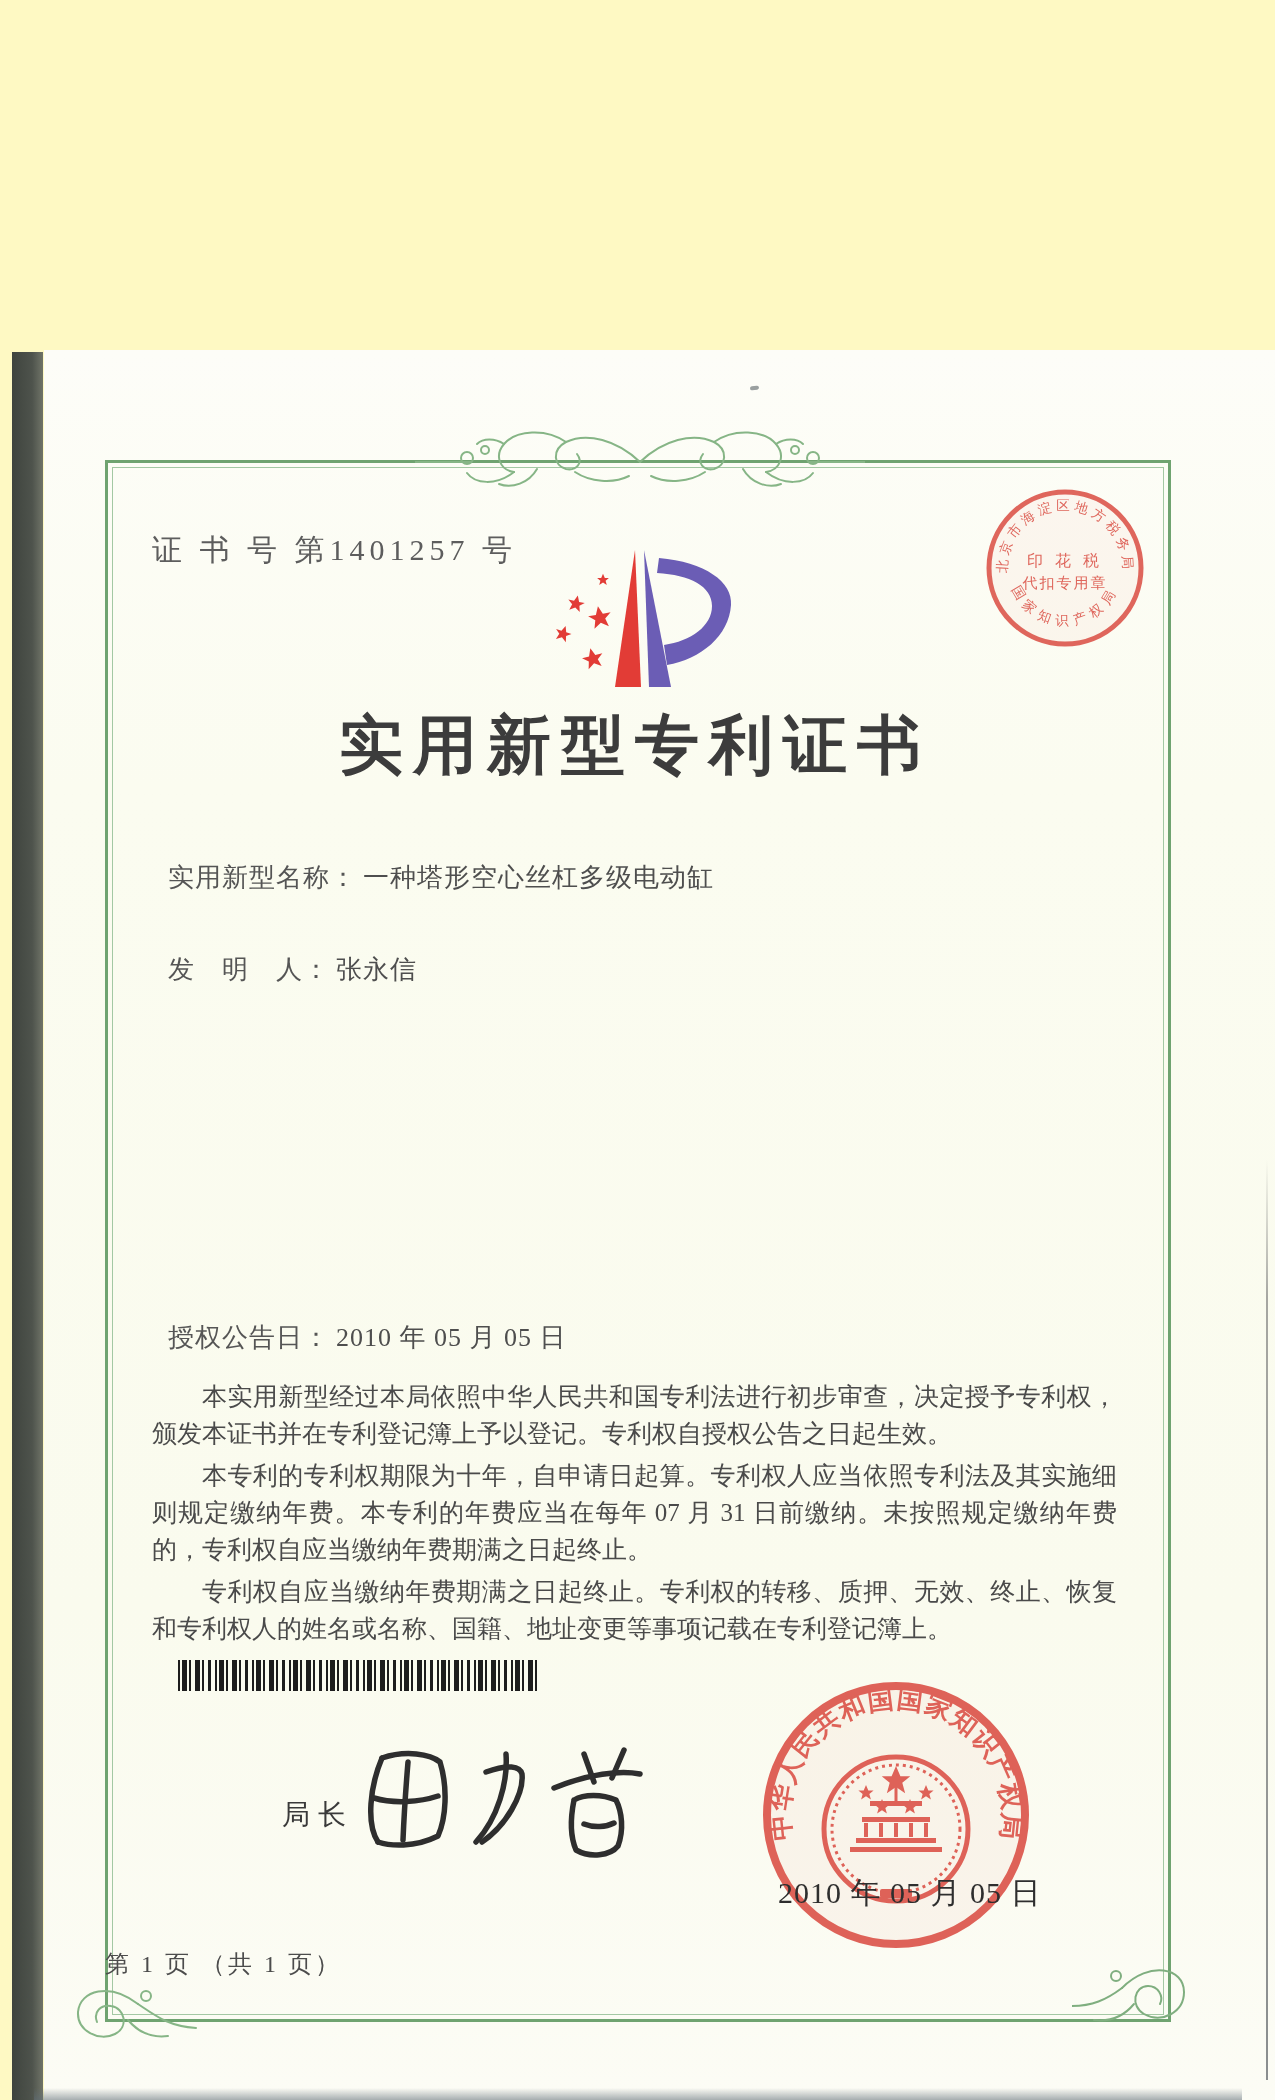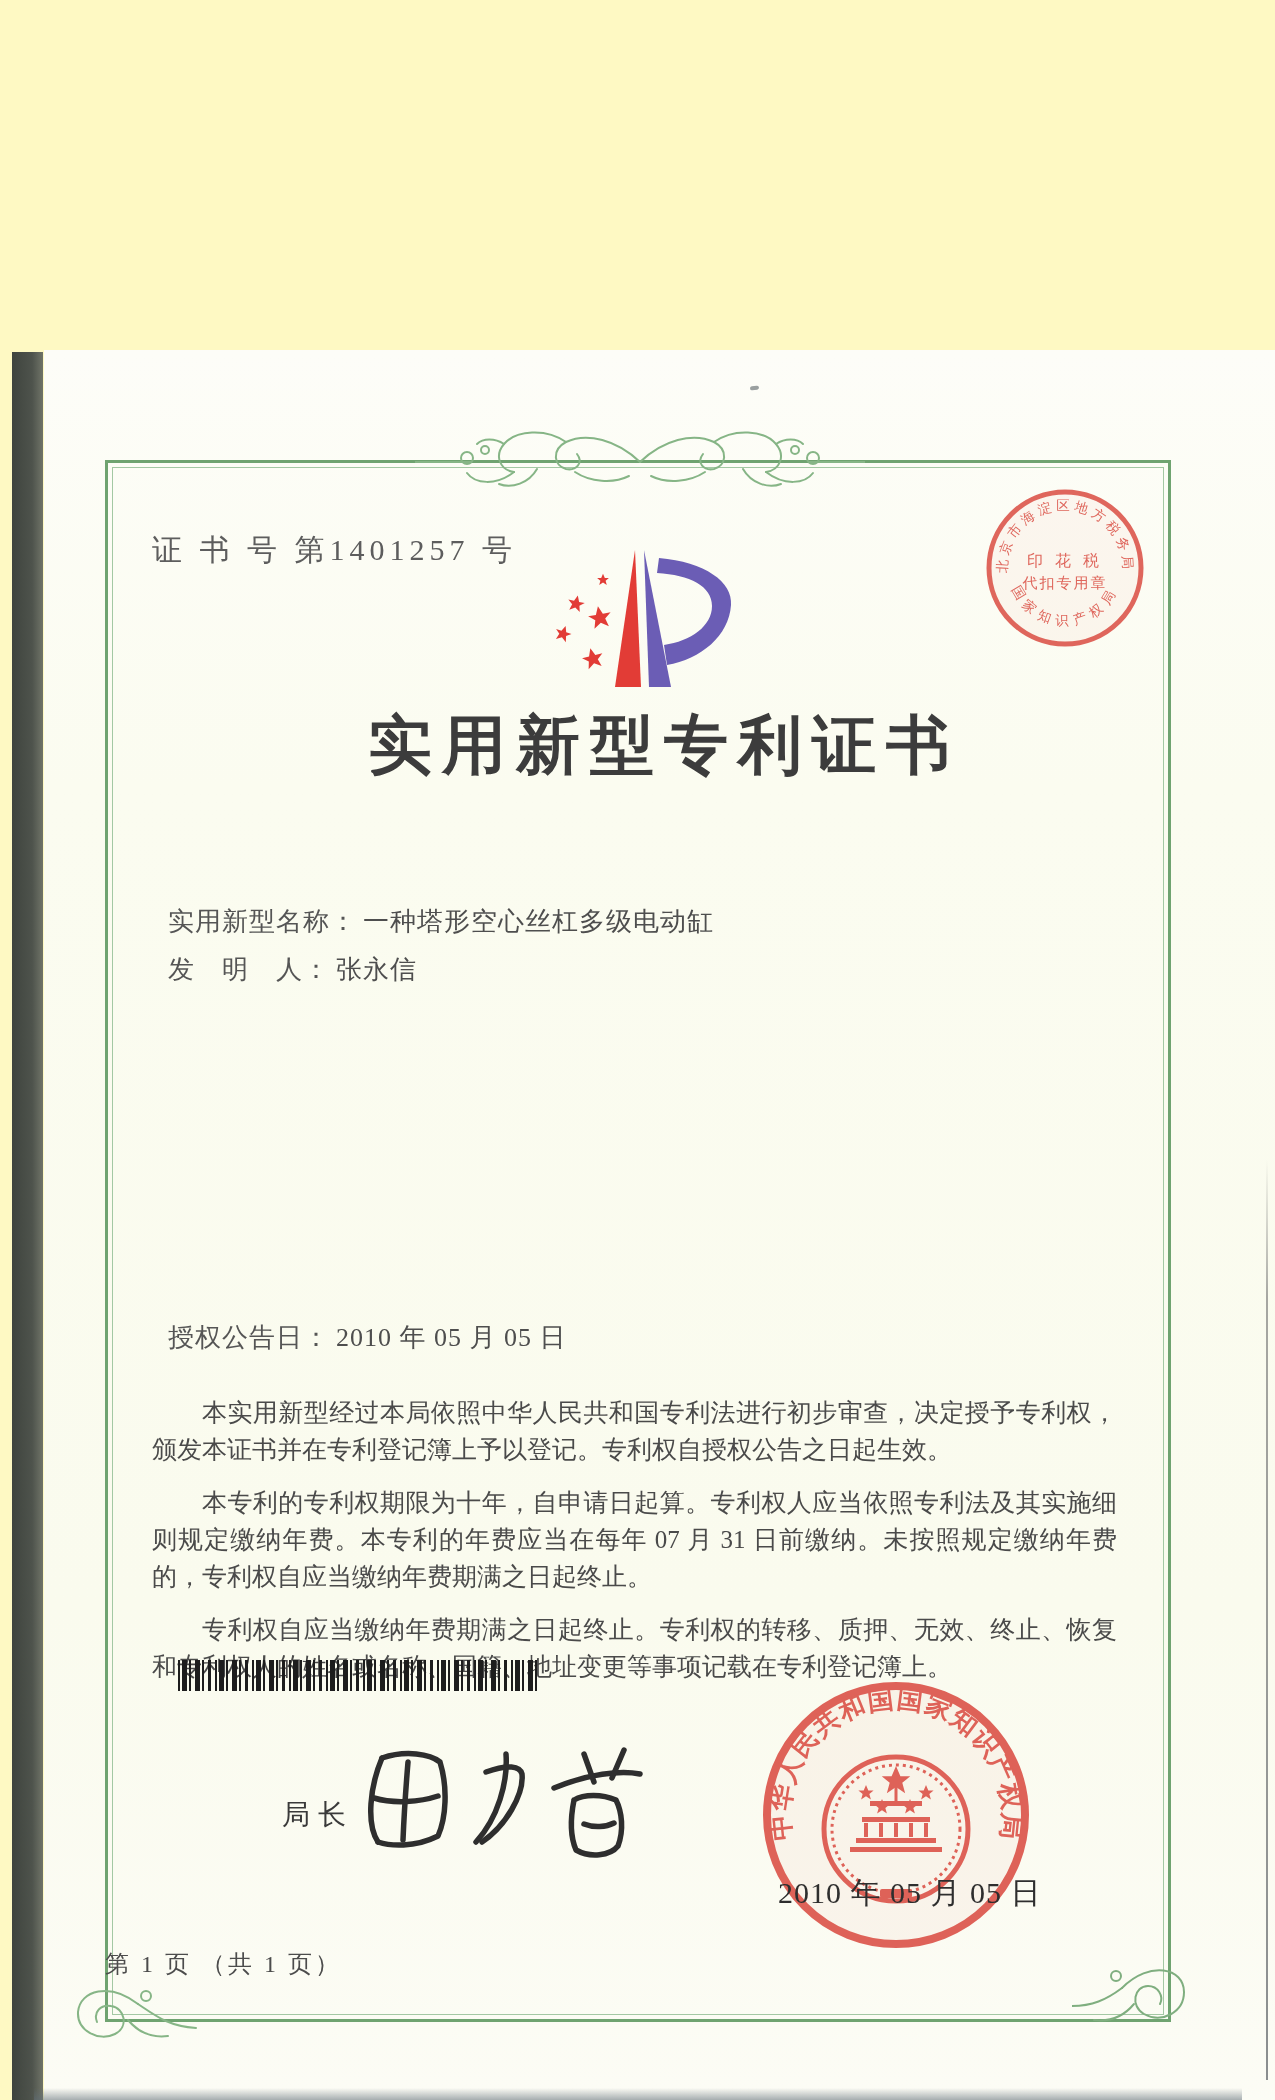--- a/index.html
+++ b/index.html
@@ -15,28 +15,28 @@
   #edge-right{left:1266px;top:1160px;width:2px;height:920px;
          background:linear-gradient(180deg,rgba(120,120,120,0),rgba(110,110,110,.6) 15%,rgba(90,95,100,.7));z-index:6;}
   #edge-bottom{left:34px;top:2088px;width:1208px;height:12px;
          background:linear-gradient(180deg,rgba(255,255,255,0),rgba(96,110,120,.55));z-index:6;}
   #speck{left:750px;top:386px;width:9px;height:4px;background:#9aa0a0;border-radius:2px;transform:rotate(-8deg);z-index:6;}
   
   #frame{left:105px;top:460px;width:1060px;height:1556px;border:3px solid #6fa370;z-index:2;}
   #frame:after{content:"";position:absolute;inset:4px;border:1px solid #a3c8a3;}
   
   #cert-no{left:152px;top:530px;font-size:30px;letter-spacing:5px;color:#5d5d5d;z-index:4;}
-  #title{left:120px;top:702px;width:1060px;text-align:center;font-size:64px;font-weight:600;
-         letter-spacing:10px;color:#3c3c3c;z-index:4;padding-left:14px;}
+  #title{left:105px;top:702px;width:1060px;text-align:center;font-size:64px;font-weight:600;
+         letter-spacing:10px;color:#3c3c3c;z-index:4;}
   .field{left:168px;font-size:26px;color:#4e4e4e;letter-spacing:1px;z-index:4;white-space:nowrap;}
   .field .lbl{color:#555;}
   .field .val{margin-left:6px;}
   #body{left:152px;top:1378px;width:965px;font-size:25px;line-height:37px;color:#4a4a4a;
         text-align:justify;z-index:4;}
-  #body p{margin:16px 0 5px 0;text-indent:2em;}
+  #body p{margin:0 0 5px 0;text-indent:2em;}
   #barcode{left:178px;top:1660px;width:362px;height:31px;z-index:4;
      background:repeating-linear-gradient(90deg,
        #1d1d1d 0 2px,transparent 2px 4px,#1d1d1d 4px 9px,transparent 9px 11px,
        #1d1d1d 11px 13px,transparent 13px 17px,#1d1d1d 17px 22px,transparent 22px 24px,
        #1d1d1d 24px 26px,transparent 26px 30px,#1d1d1d 30px 33px,transparent 33px 37px);}
   #director{left:258px;top:1796px;font-size:28px;letter-spacing:8px;color:#3a3a3a;z-index:4;margin-left:24px;}
   #sig{left:348px;top:1742px;z-index:4;}
   #seal-main{left:756px;top:1675px;z-index:5;opacity:.92;}
   #issue-date{left:778px;top:1873px;width:270px;font-size:30px;color:#2e2e2e;letter-spacing:1px;z-index:6;}
   #footer{left:105px;top:1948px;width:1000px;text-align:left;font-size:24px;letter-spacing:3px;
@@ -132,21 +132,21 @@
     </text>
     <text font-size="13.5" fill="#dc564c" letter-spacing="6">
       <textPath href="#taxArcBot" startOffset="50%" text-anchor="middle">国家知识产权局</textPath>
     </text>
     <text x="0" y="-2" text-anchor="middle" font-size="16" fill="#dc564c" letter-spacing="4">印 花 税</text>
     <text x="0" y="20" text-anchor="middle" font-size="15" fill="#dc564c" letter-spacing="2">代扣专用章</text>
   </svg>
 
   <div id="title" class="abs">实用新型专利证书</div>
 
-  <div class="abs field" style="top:904px">
+  <div class="abs field" style="top:860px">
     <span class="lbl">实用新型名称：</span><span class="val">一种塔形空心丝杠多级电动缸</span>
   </div>
   <div class="abs field" style="top:952px">
     <span class="lbl">发　明　人：</span><span class="val">张永信</span>
   </div>
   <div class="abs field" style="top:1320px">
     <span class="lbl">授权公告日：</span><span class="val">2010 年 05 月 05 日</span>
   </div>
 
   <div id="body" class="abs">

